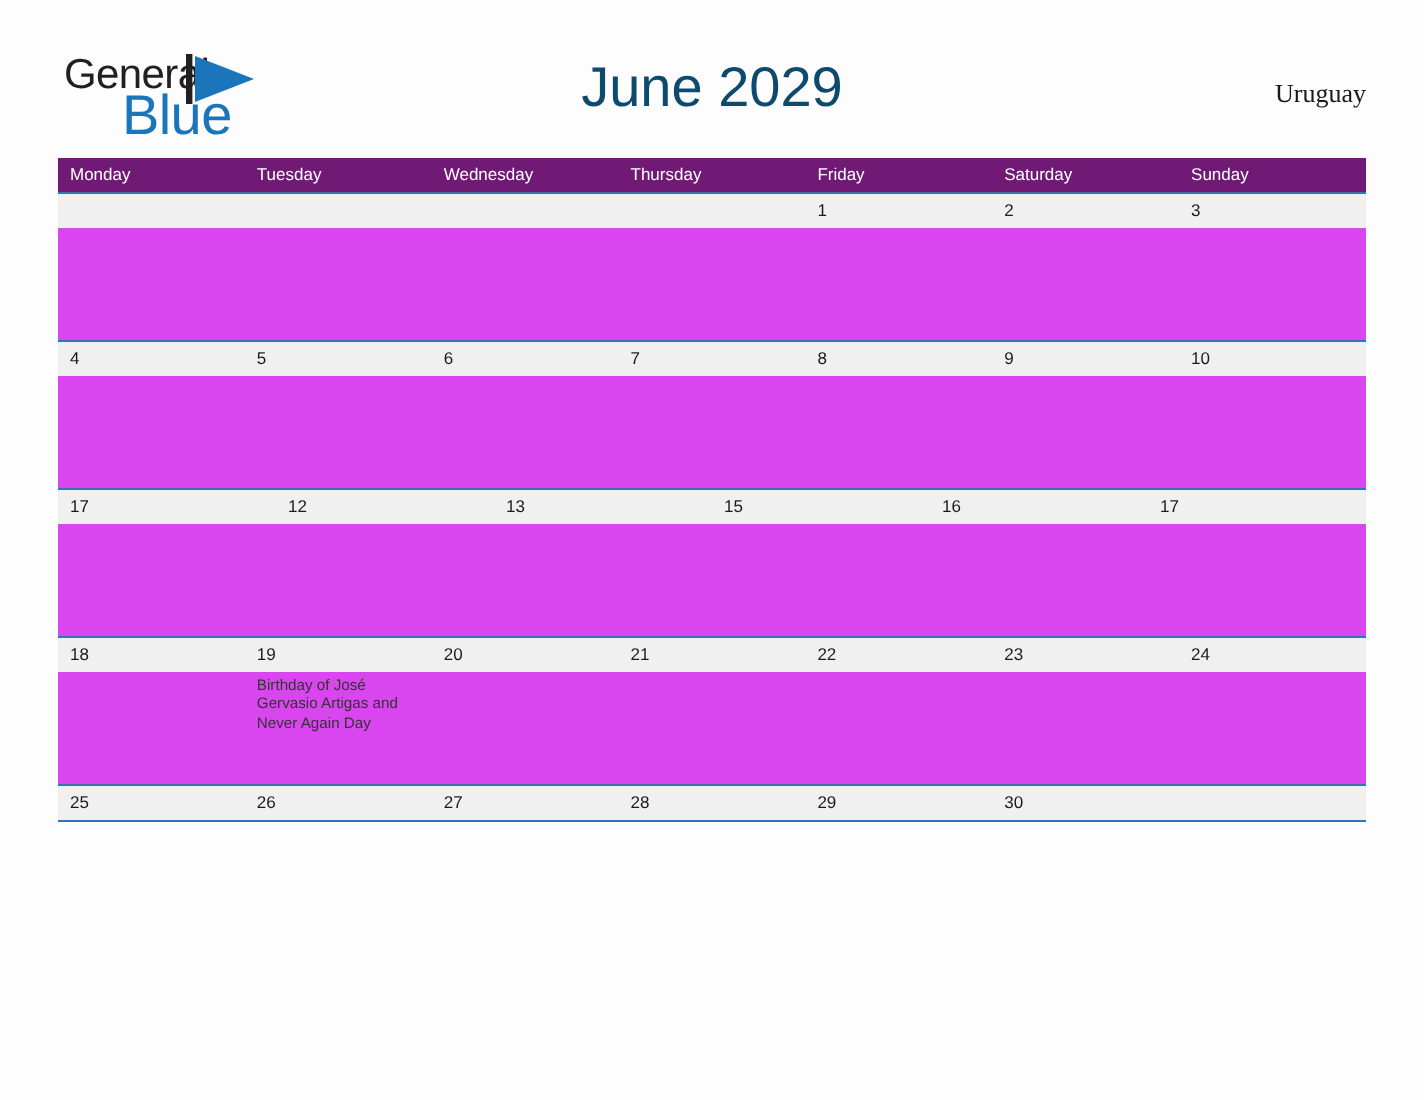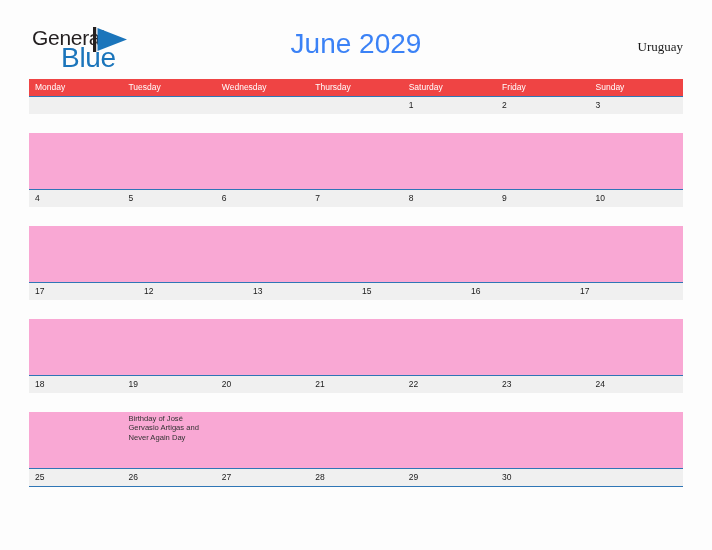--- a/index.html
+++ b/index.html
@@ -58,21 +58,21 @@
     height: 25px;
   }
 
   .cal-title {
     position: absolute;
     left: 0;
     right: 0;
     top: 6px;
     text-align: center;
     font-size: 28px;
-    color: #3b82f6;
+    color: #0c4a6e;
     font-family: "Liberation Sans", sans-serif;
     letter-spacing: 0px;
   }
 
   .country {
     position: absolute;
     right: 0;
     top: 17px;
     font-size: 13px;
     color: #1a1a1a;
@@ -82,21 +82,21 @@
   
   .calendar {
     position: absolute;
     left: 29px;
     top: 79px;
     width: 654px;
   }
 
   .cal-head {
     display: flex;
-    background: #ef4444;
+    background: #701a75;
     height: 17px;
   }
   .cal-head .hcell {
     flex: 1 1 0;
     color: #ffffff;
     font-size: 8.5px;
     line-height: 17px;
     padding-left: 6px;
     box-sizing: border-box;
     white-space: nowrap;
@@ -120,22 +120,21 @@
     font-size: 8.5px;
     line-height: 17px;
     color: #1a1a1a;
     padding-left: 6px;
     box-sizing: border-box;
   }
 
   .week-body {
     display: flex;
     height: 56px;
-    background: #f9a8d4;
-    margin-top: 19px;
+    background: #d946ef;
   }
   .week-body .bcell {
     flex: 1 1 0;
     box-sizing: border-box;
     padding: 2px 7px 0 6px;
     font-size: 7.6px;
     line-height: 9.4px;
     color: #333333;
     overflow: hidden;
   }
@@ -167,22 +166,22 @@
   <div class="country">Uruguay</div>
 </div>
 
 <div class="calendar">
 
   <div class="cal-head">
     <div class="hcell">Monday</div>
     <div class="hcell">Tuesday</div>
     <div class="hcell">Wednesday</div>
     <div class="hcell">Thursday</div>
+    <div class="hcell">Friday</div>
     <div class="hcell">Saturday</div>
-    <div class="hcell">Friday</div>
     <div class="hcell">Sunday</div>
   </div>
 
   <div class="week">
     <div class="week-dates">
       <div class="dcell"></div>
       <div class="dcell"></div>
       <div class="dcell"></div>
       <div class="dcell"></div>
       <div class="dcell">1</div>

